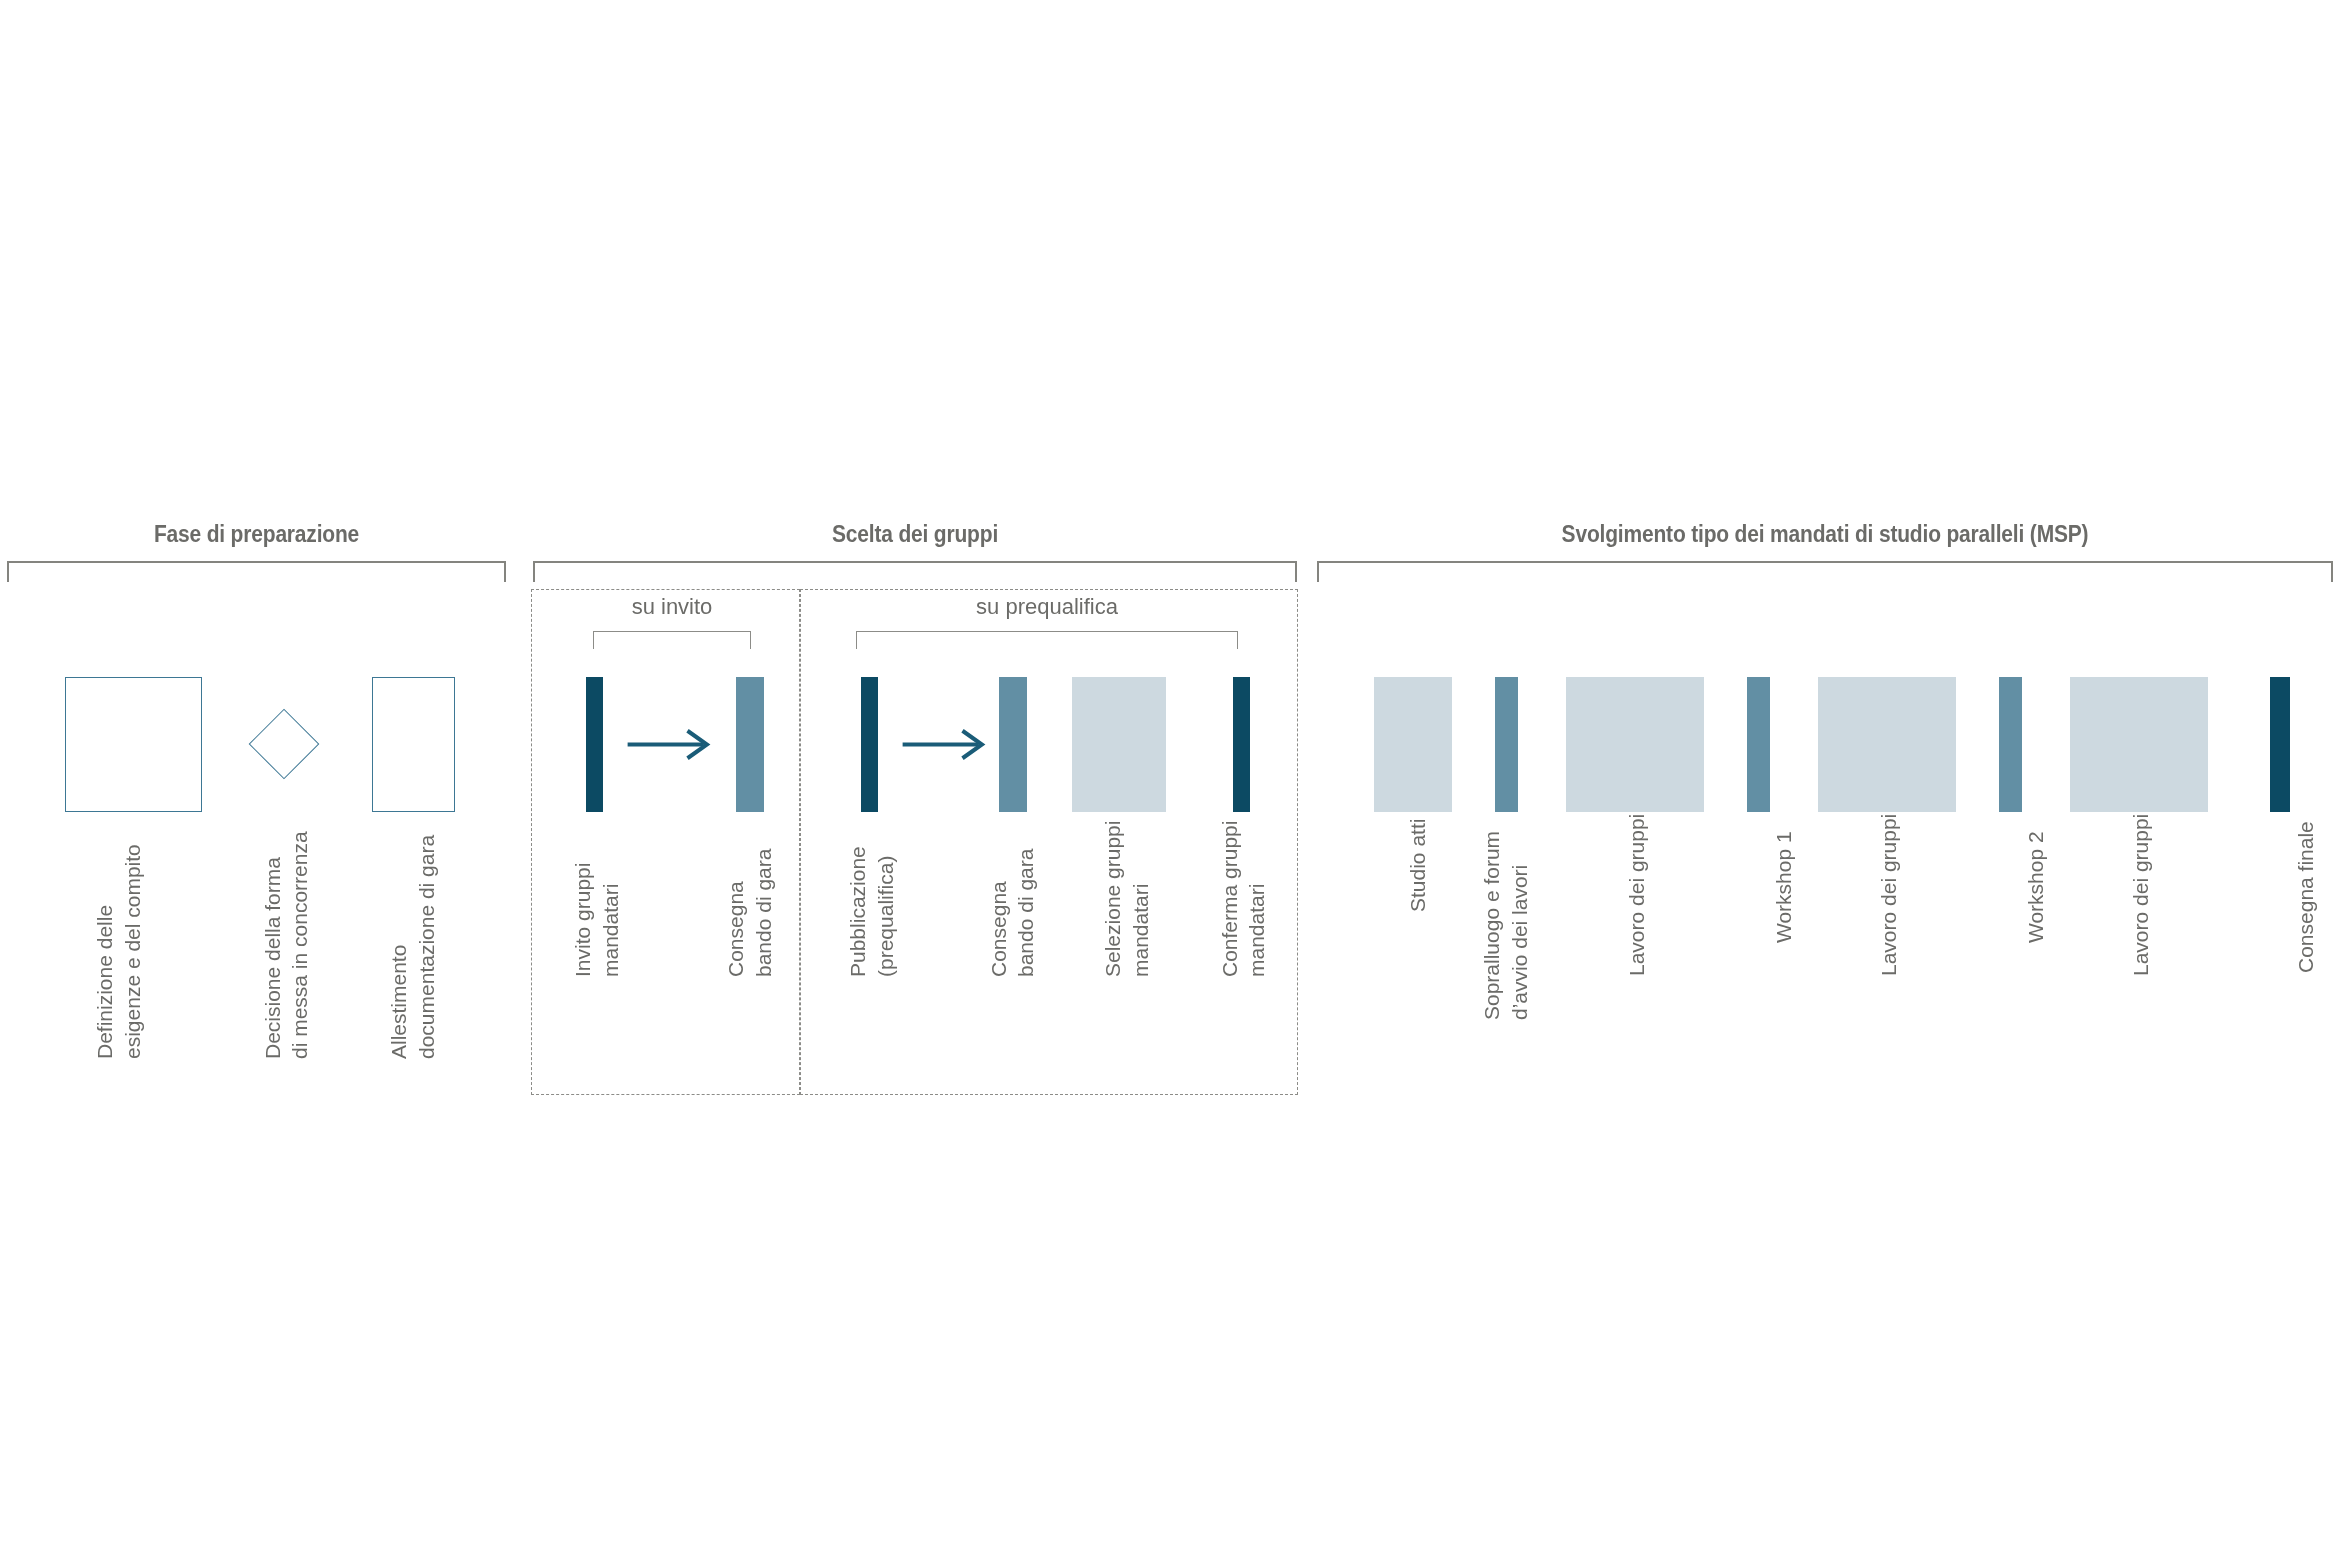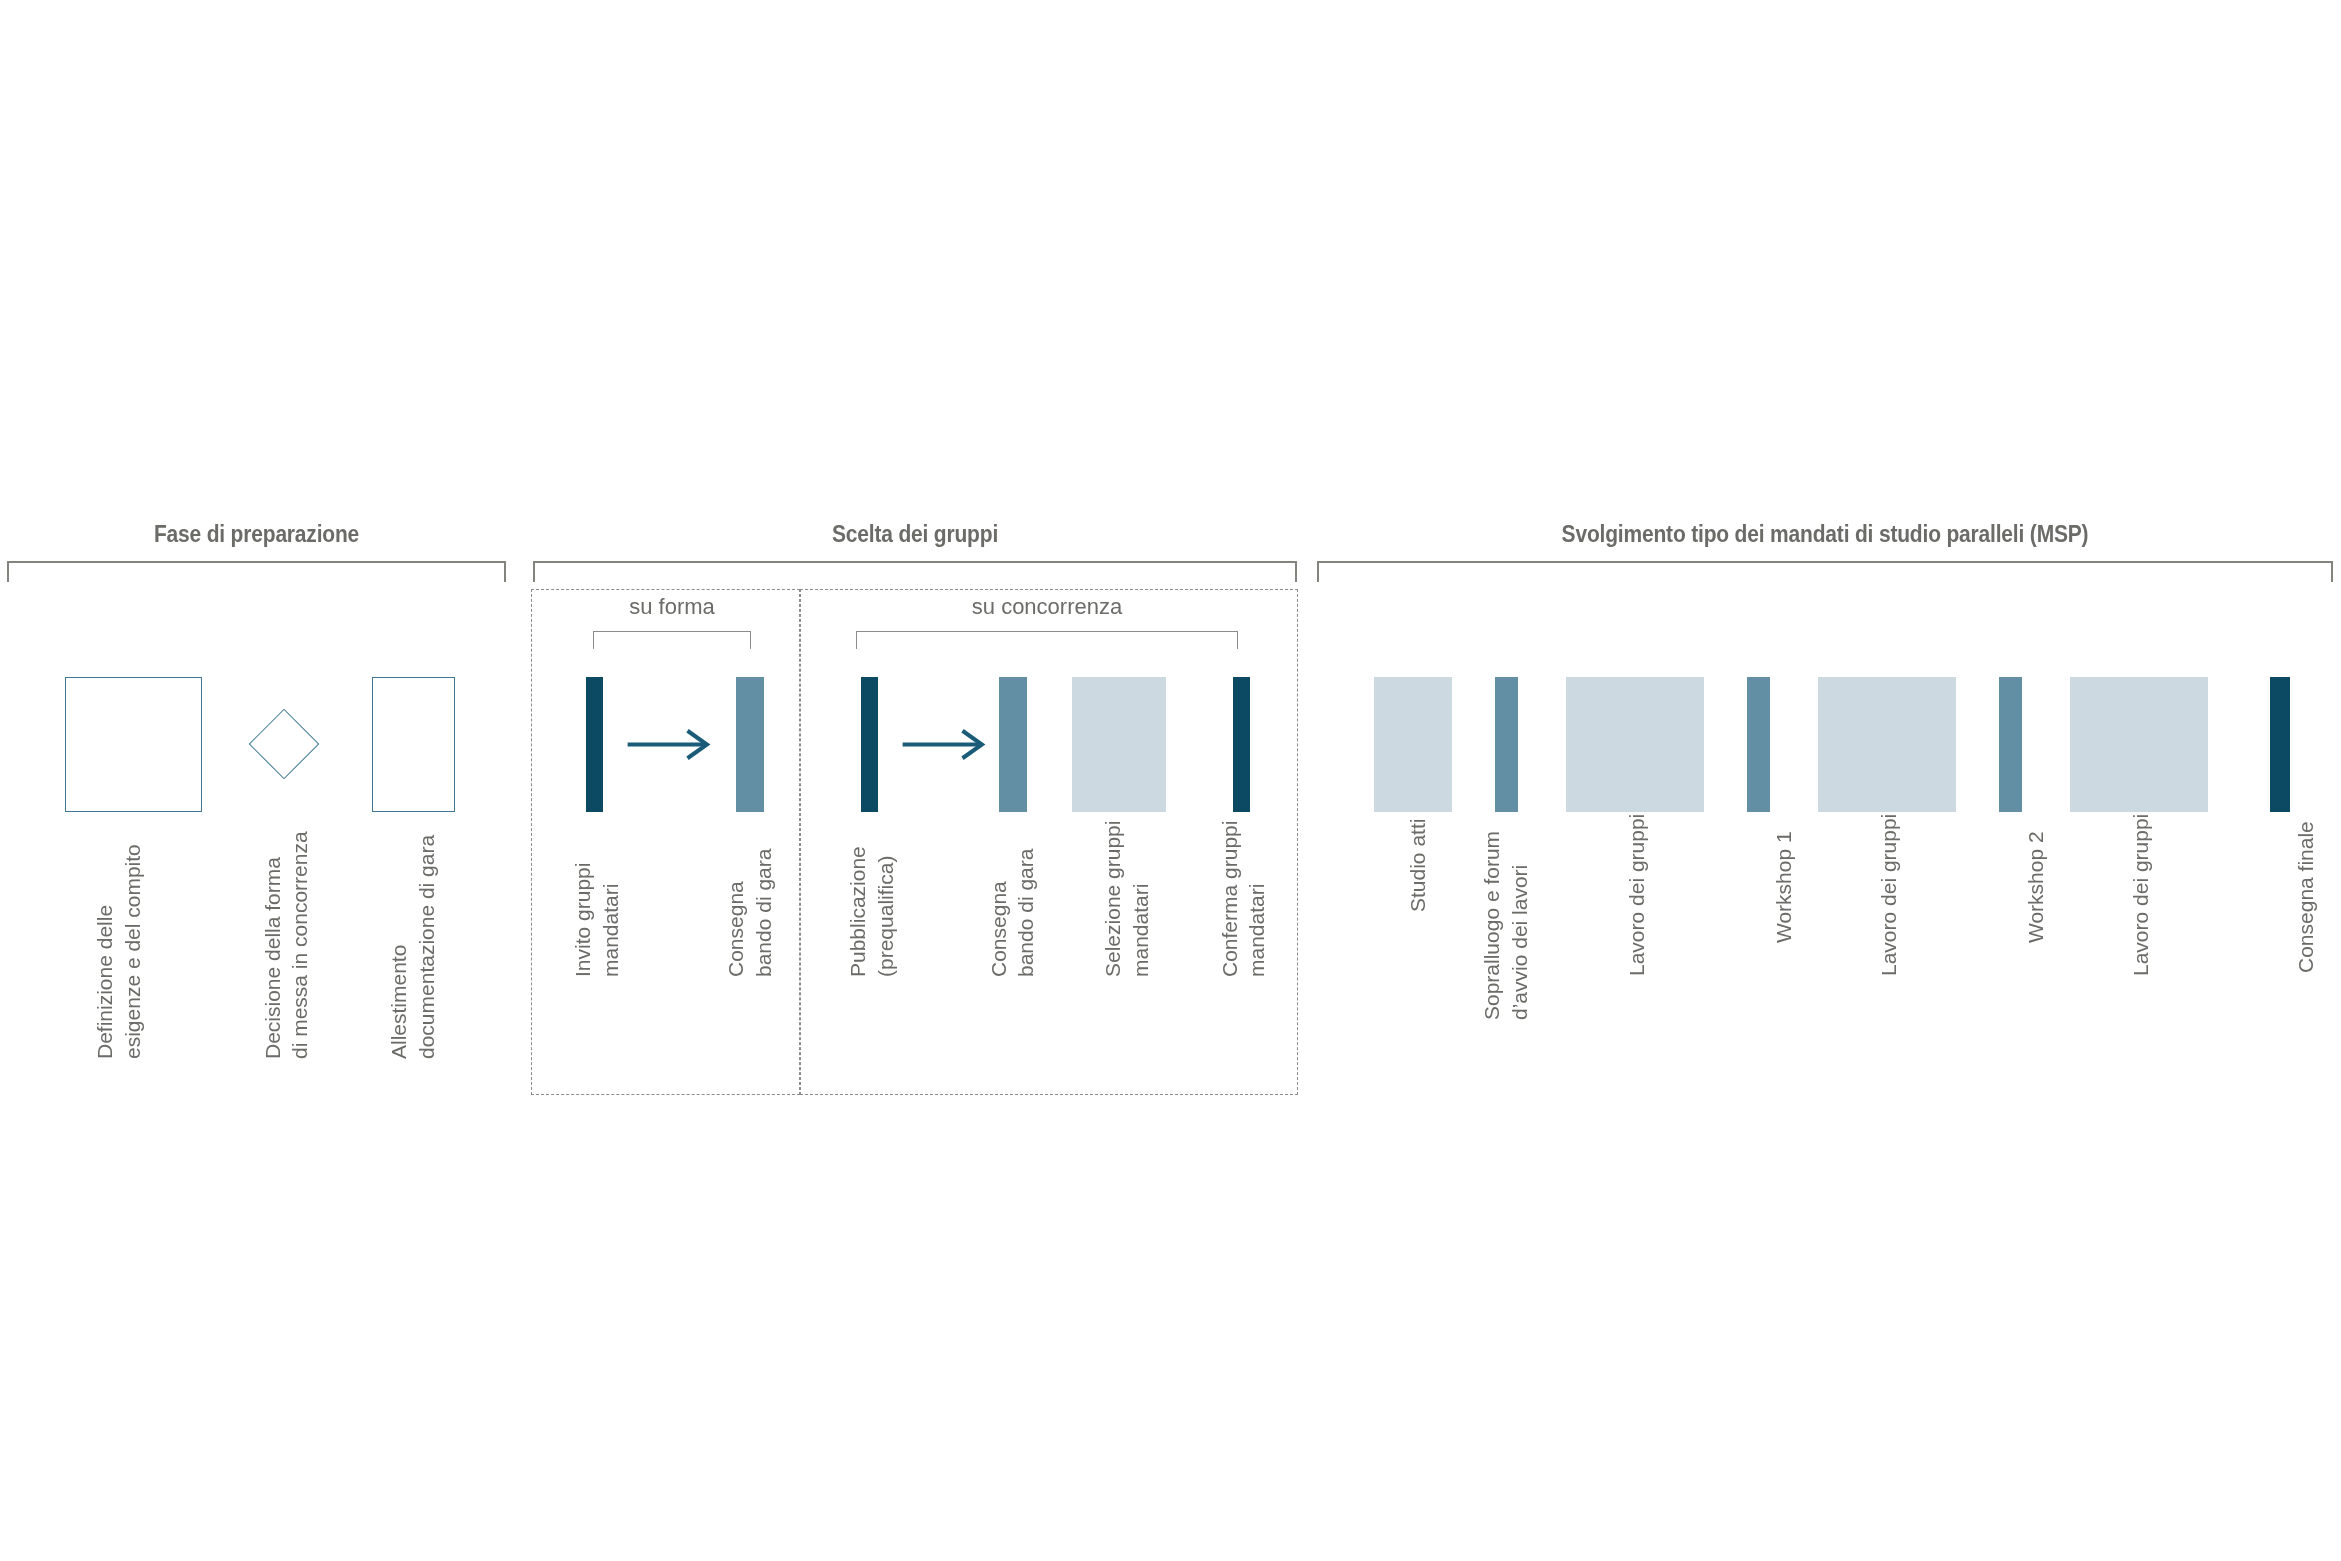--- a/index.html
+++ b/index.html
@@ -107,24 +107,24 @@
   <div class="caption" style="left:385px;top:1059px;">Allestimento</div>
   <div class="caption" style="left:413px;top:1059px;">documentazione di gara</div>
 
   <div class="phase-title" style="left:533px;top:520px;width:764px;">Scelta dei gruppi</div>
   <div class="bracket" style="left:533px;top:561px;width:764px;"></div>
 
   <div class="dashed-box" style="left:531px;top:589px;width:269px;height:506px;"></div>
 
   <div class="dashed-box" style="left:800px;top:589px;width:498px;height:506px;"></div>
 
-  <div class="sub-label" style="left:593px;top:594px;width:158px;">su forma</div>
+  <div class="sub-label" style="left:593px;top:594px;width:158px;">su invito</div>
   <div class="sub-bracket" style="left:593px;top:631px;width:158px;"></div>
 
-  <div class="sub-label" style="left:856px;top:594px;width:382px;">su concorrenza</div>
+  <div class="sub-label" style="left:856px;top:594px;width:382px;">su prequalifica</div>
   <div class="sub-bracket" style="left:856px;top:631px;width:382px;"></div>
 
   <div class="bar navy" style="left:586px;top:677px;width:17px;height:135px;"></div>
   <div class="caption" style="left:569px;top:977px;">Invito gruppi</div>
   <div class="caption" style="left:597px;top:977px;">mandatari</div>
 
   <svg class="arrow" style="left:626px;top:724px;" width="89" height="41" viewBox="0 0 110 50">
     <line x1="2" y1="25" x2="96" y2="25" stroke="#1a5c78" stroke-width="5"></line>
     <polyline points="76,8 100,25 76,42" fill="none" stroke="#1a5c78" stroke-width="5"></polyline>
   </svg>

